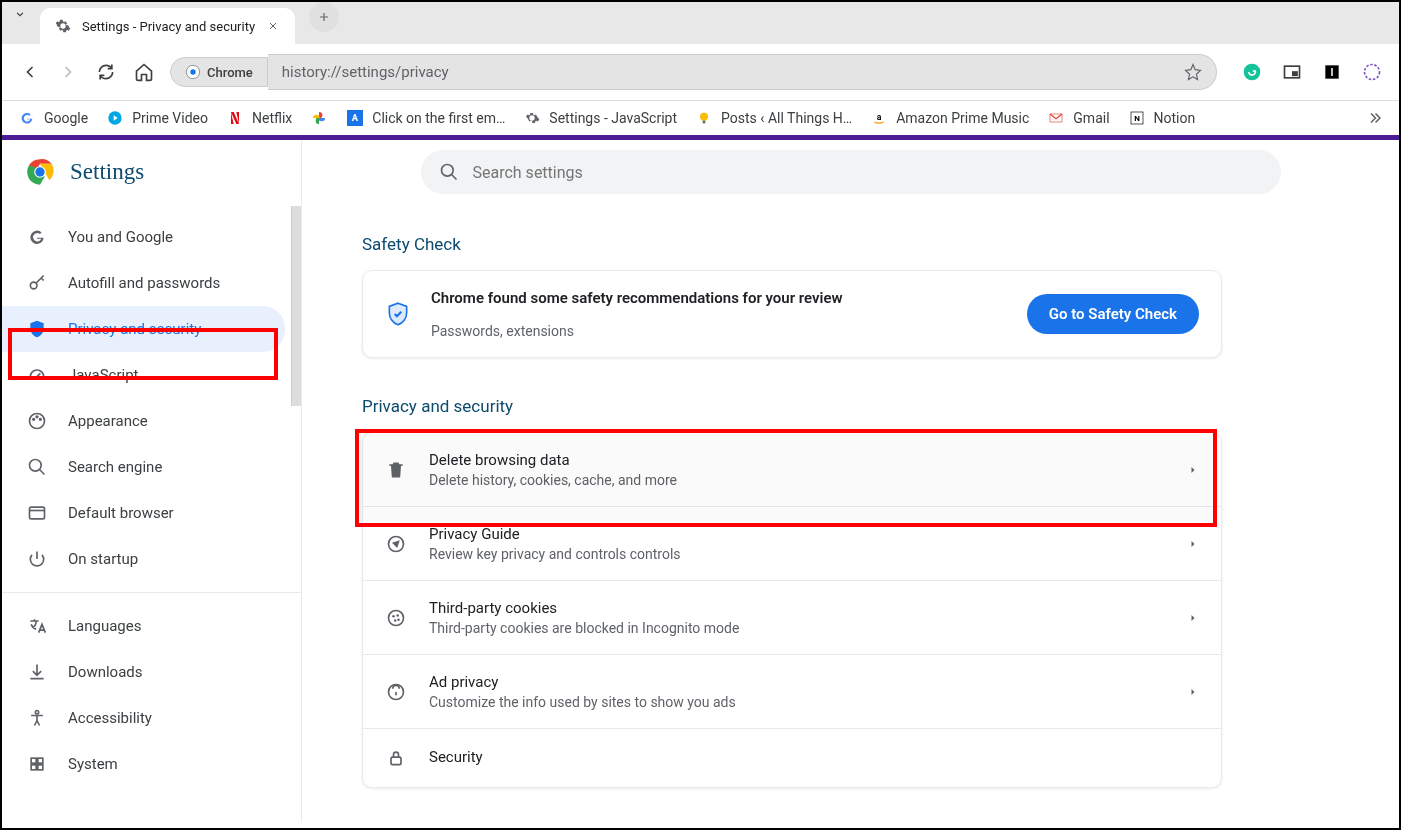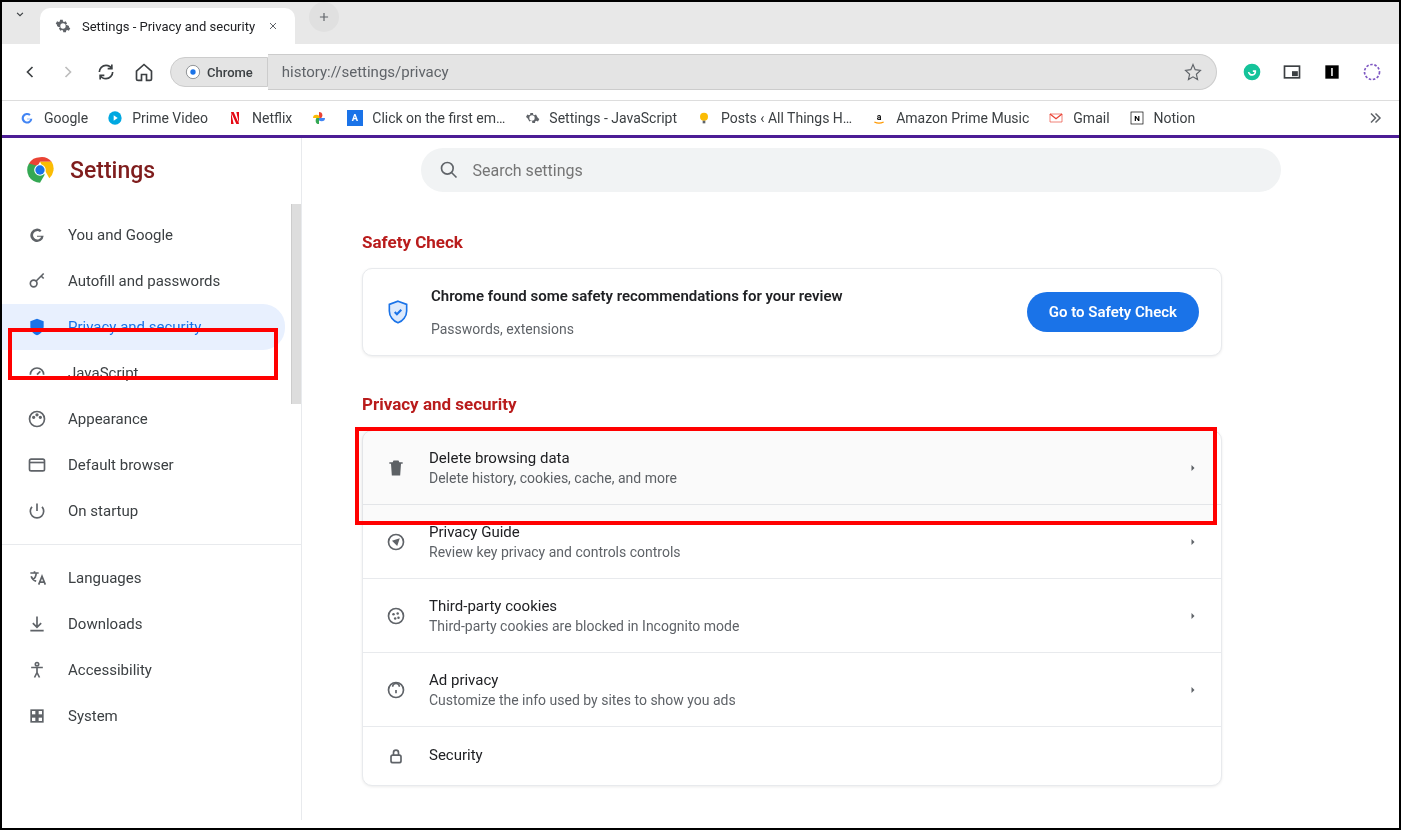--- a/index.html
+++ b/index.html
@@ -18,43 +18,43 @@
 .nav-bar { display:flex; align-items:center; gap:14px; padding: 10px 16px; background:#fff; border-bottom: 1px solid #ddd;}
 .nav-btn { width:24px; height:24px; display:flex; align-items:center; justify-content:center; color:#5f6368; cursor:pointer; }
 .nav-btn.disabled { color:#bdbdbd; }
 .addr-wrap { flex:1; display:flex; align-items:center; }
 .addr-chip { display:flex; align-items:center; gap:6px; background:#e4e4e4; border:1px solid #ccc; border-radius: 20px 0 0 20px; padding: 6px 14px; font-size:13px; color:#3c4043; font-weight:500;}
 .addr-bar { flex:1; background:#e4e4e4; border-radius: 0 20px 20px 0; padding: 8px 14px; font-size:15px; color:#5f6368; display:flex; align-items:center; justify-content:space-between; border:1px solid #ccc; border-left:none;}
 .addr-star { color:#5f6368; cursor:pointer; }
 .ext-icons { display:flex; align-items:center; gap:18px; padding-left: 10px;}
 .ext-ic { width:22px; height:22px; display:flex; align-items:center; justify-content:center; }
 
-.bookmark-bar { display:flex; align-items:center; gap:18px; padding: 8px 16px; background:#fff; border-bottom: 3px solid #4c1d95; font-size:14px; color:#3c4043; overflow:hidden;}
+.bookmark-bar { display:flex; align-items:center; gap:18px; padding: 8px 16px; background:#fff; border-bottom: 5px solid #4c1d95; font-size:14px; color:#3c4043; overflow:hidden;}
 .bm { display:flex; align-items:center; gap:8px; cursor:pointer; white-space:nowrap;}
 .bm-ic { width:18px; height:18px; display:flex; align-items:center; justify-content:center;}
 .bm-overflow { margin-left:auto; cursor:pointer; color:#5f6368;}
 
 
 .settings-page { display:flex; height: calc(830px - 148px); background:#fff; }
 .sidebar { width: 300px; border-right: 1px solid #e8eaed; position:relative; }
 .sidebar-header { display:flex; align-items:center; gap:16px; padding: 18px 24px; }
 .chrome-logo { width:28px; height:28px; }
-.settings-title { font-size:23px; font-weight:500; color:#7f1d1d;}
+.settings-title { font-size:23px; font-weight:500; color:#0c4a6e;font-family:Liberation Serif, serif;}
 .sidebar-list { padding-top: 10px; overflow-y:auto; height: calc(100% - 66px);}
 .sb-item { display:flex; align-items:center; gap:20px; padding: 12px 24px; font-size:15px; color:#3c4043; cursor:pointer;}
 .sb-item .sb-icon { width:22px; height:22px; color:#5f6368; display:flex; align-items:center; justify-content:center;}
 .sb-item.active { background:#e8f0fe; color:#1a73e8; border-radius: 0 22px 22px 0; margin-right:16px;}
 .sb-item.active .sb-icon { color:#1a73e8; }
 .sb-divider { height:1px; background:#e8eaed; margin: 10px 0;}
 .sb-scrollbar { position:absolute; right:0; top:66px; width:10px; height:200px; background:#ddd; border-left:1px solid #ccc;}
 
 .main { flex:1; padding: 10px 60px 0 60px; overflow-y:auto;}
 .search-wrap { background:#f1f3f4; border-radius: 28px; padding: 12px 18px; display:flex; align-items:center; gap:14px; max-width: 860px; margin: 0 auto 40px auto;}
 .search-wrap input { border:none; background:transparent; font-size:16px; color:#5f6368; flex:1; outline:none;}
-.section-title { font-size:17px; color:#b91c1c; margin-bottom: 16px; font-weight:700;}
+.section-title { font-size:17px; color:#0c4a6e; margin-bottom: 16px; font-weight:400;}
 
 .card { background:#fff; border:1px solid #e8eaed; border-radius:10px; box-shadow: 0 1px 3px rgba(0,0,0,0.08); max-width: 860px;}
 .safety-card { display:flex; align-items:center; padding: 18px 22px; gap:20px; margin-bottom: 38px;}
 .safety-text { flex:1; }
 .safety-title { font-size:15px; font-weight:600; color:#202124; margin-bottom:16px;}
 .safety-sub { font-size:14px; color:#5f6368;}
 .safety-btn { background:#1a73e8; color:#fff; border:none; border-radius:22px; padding: 11px 22px; font-size:15px; font-weight:600; cursor:pointer;}
 
 .list-card { max-width: 860px; position:relative;}
 .list-row { display:flex; align-items:center; gap:22px; padding: 18px 22px; border-bottom:1px solid #e8eaed; cursor:pointer;}
@@ -319,20 +319,29 @@
               <circle cx="8" cy="10" r="1" fill="currentColor"></circle>
               <circle cx="12" cy="7" r="1" fill="currentColor"></circle>
               <circle cx="16" cy="10" r="1" fill="currentColor"></circle>
             </svg>
           </span>
           <span>Appearance</span>
         </div>
       <div class="sb-item">
           <span class="sb-icon">
             <svg width="20" height="20" viewBox="0 0 24 24" fill="none" stroke="currentColor" stroke-width="2">
+              <circle cx="10" cy="10" r="7"></circle>
+              <path d="M21 21l-6-6"></path>
+            </svg>
+          </span>
+          <span>Search engine</span>
+        </div>
+      <div class="sb-item">
+          <span class="sb-icon">
+            <svg width="20" height="20" viewBox="0 0 24 24" fill="none" stroke="currentColor" stroke-width="2">
               <rect x="3" y="5" width="18" height="14" rx="2"></rect>
               <path d="M3 9h18"></path>
             </svg>
           </span>
           <span>Default browser</span>
         </div>
       <div class="sb-item">
           <span class="sb-icon">
             <svg width="20" height="20" viewBox="0 0 24 24" fill="none" stroke="currentColor" stroke-width="2">
               <path d="M12 3v9M6 7a8 8 0 1012 0"></path>

